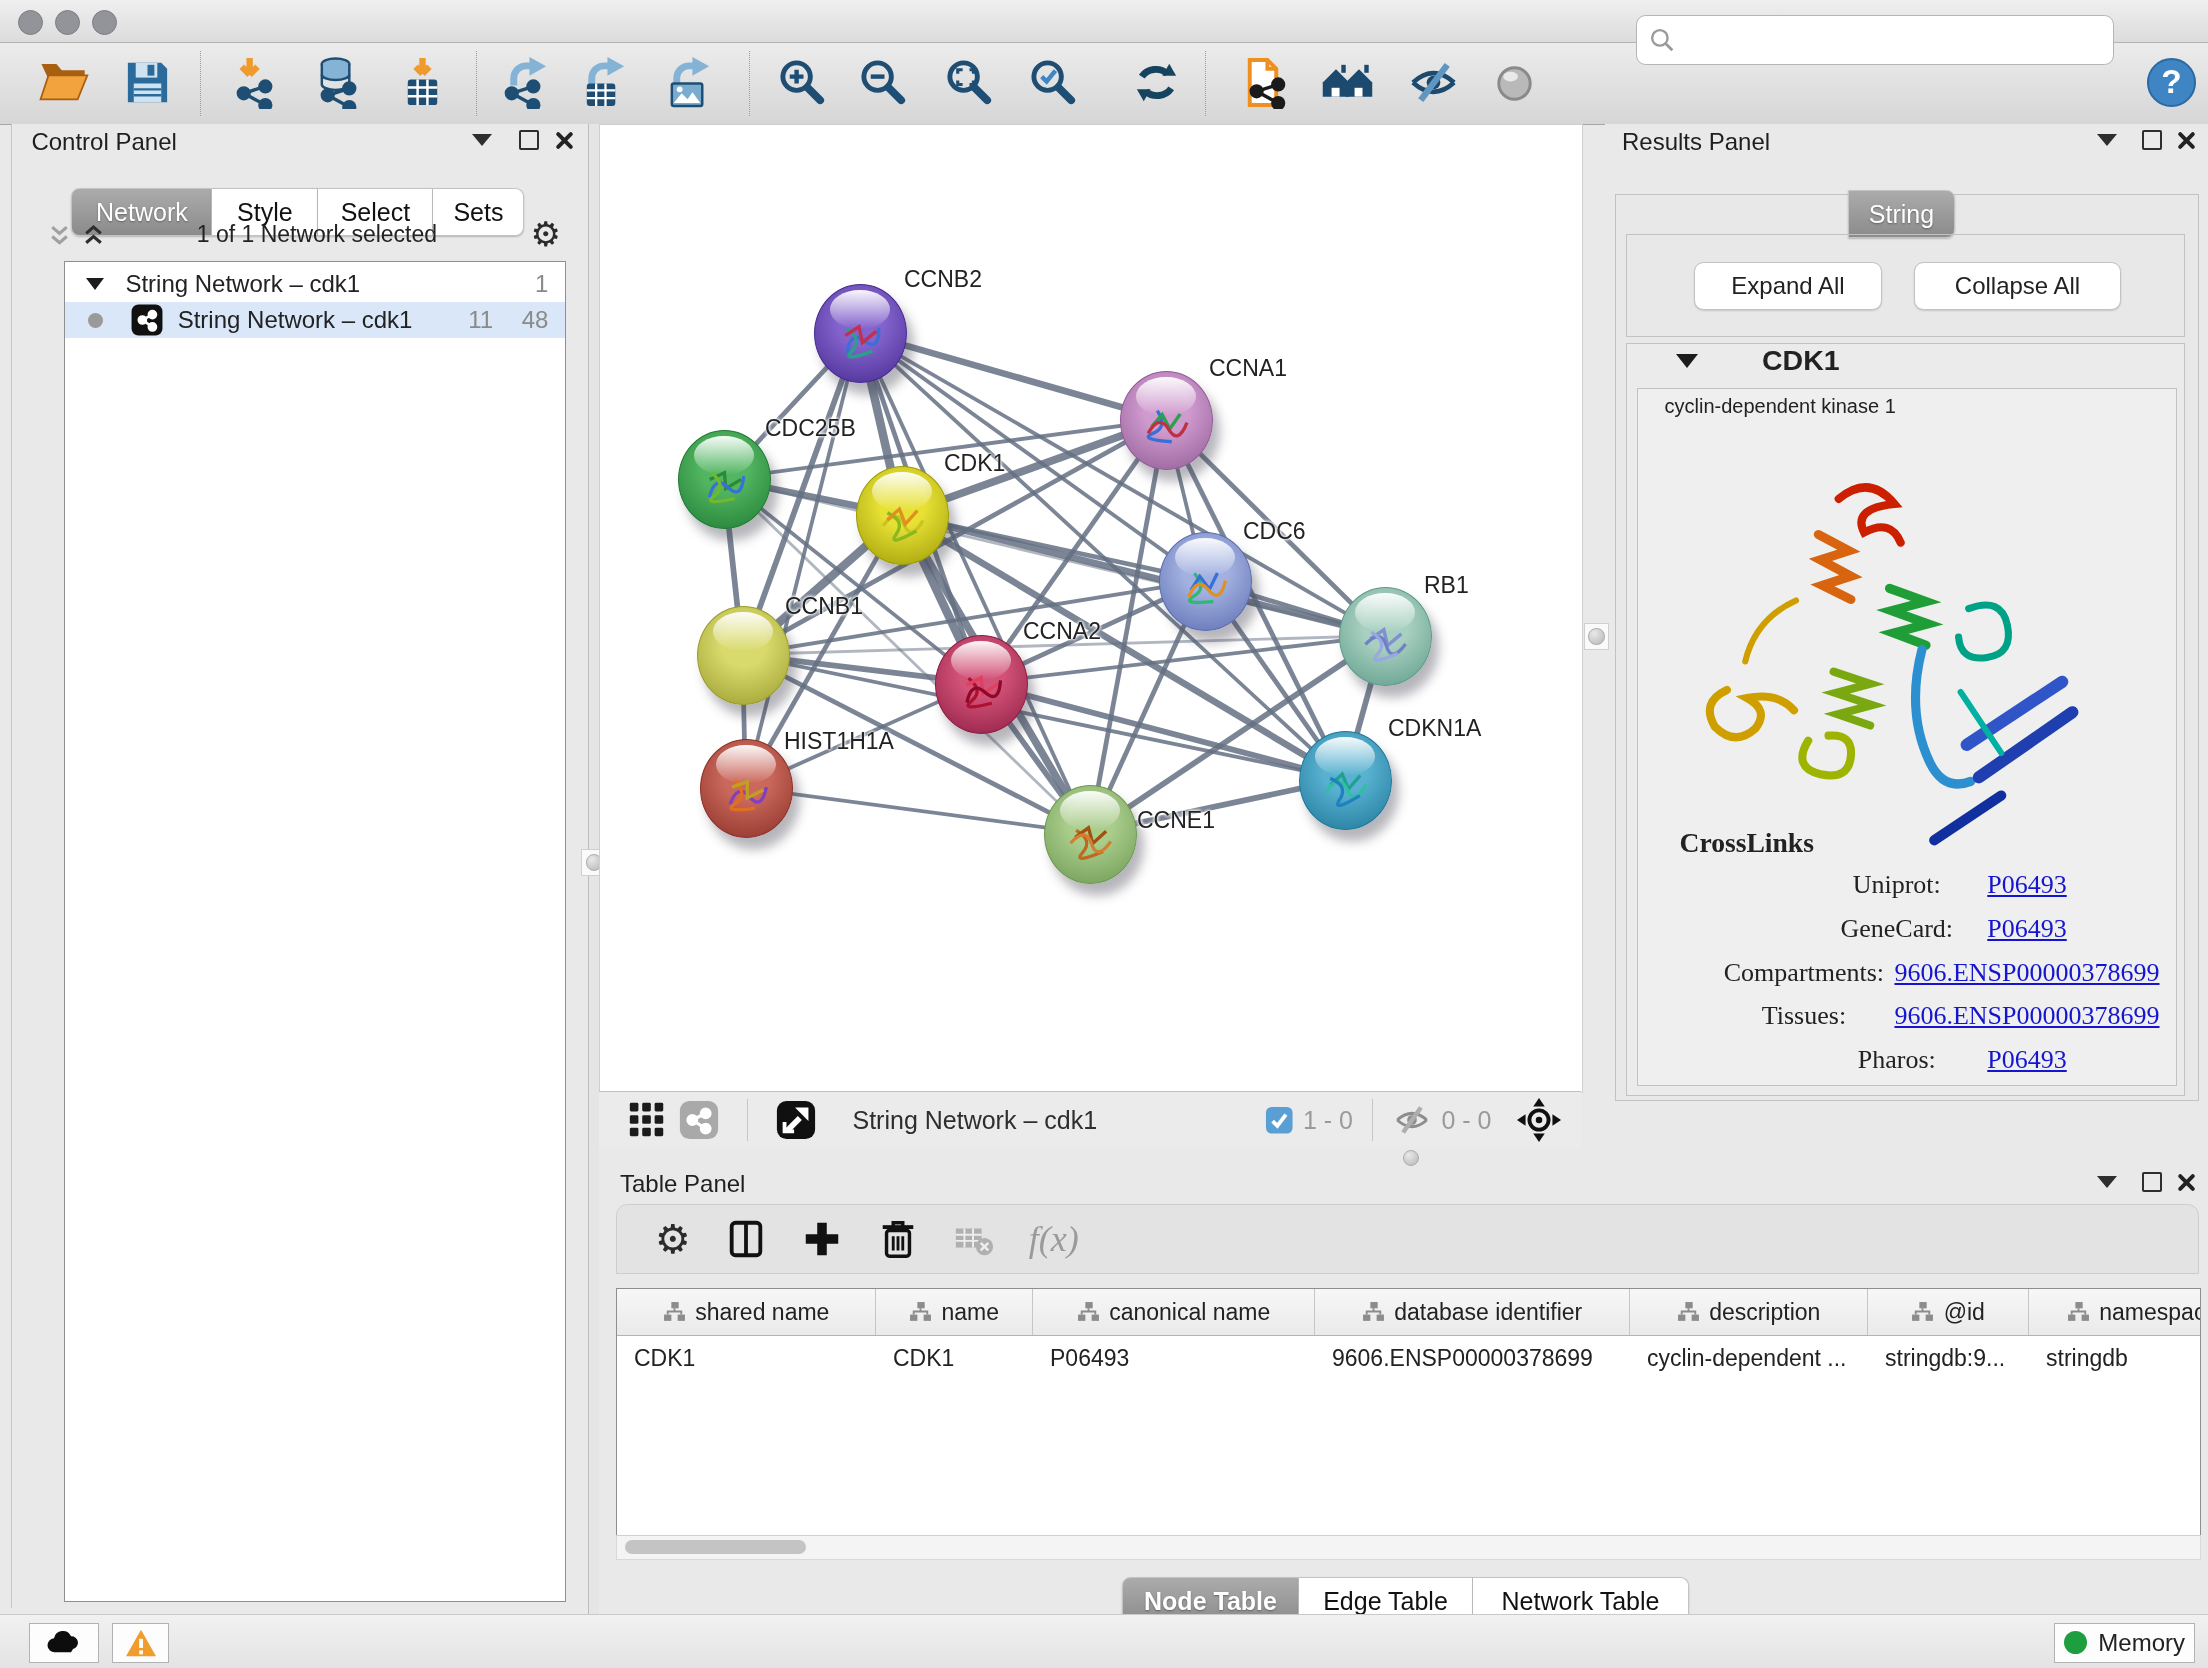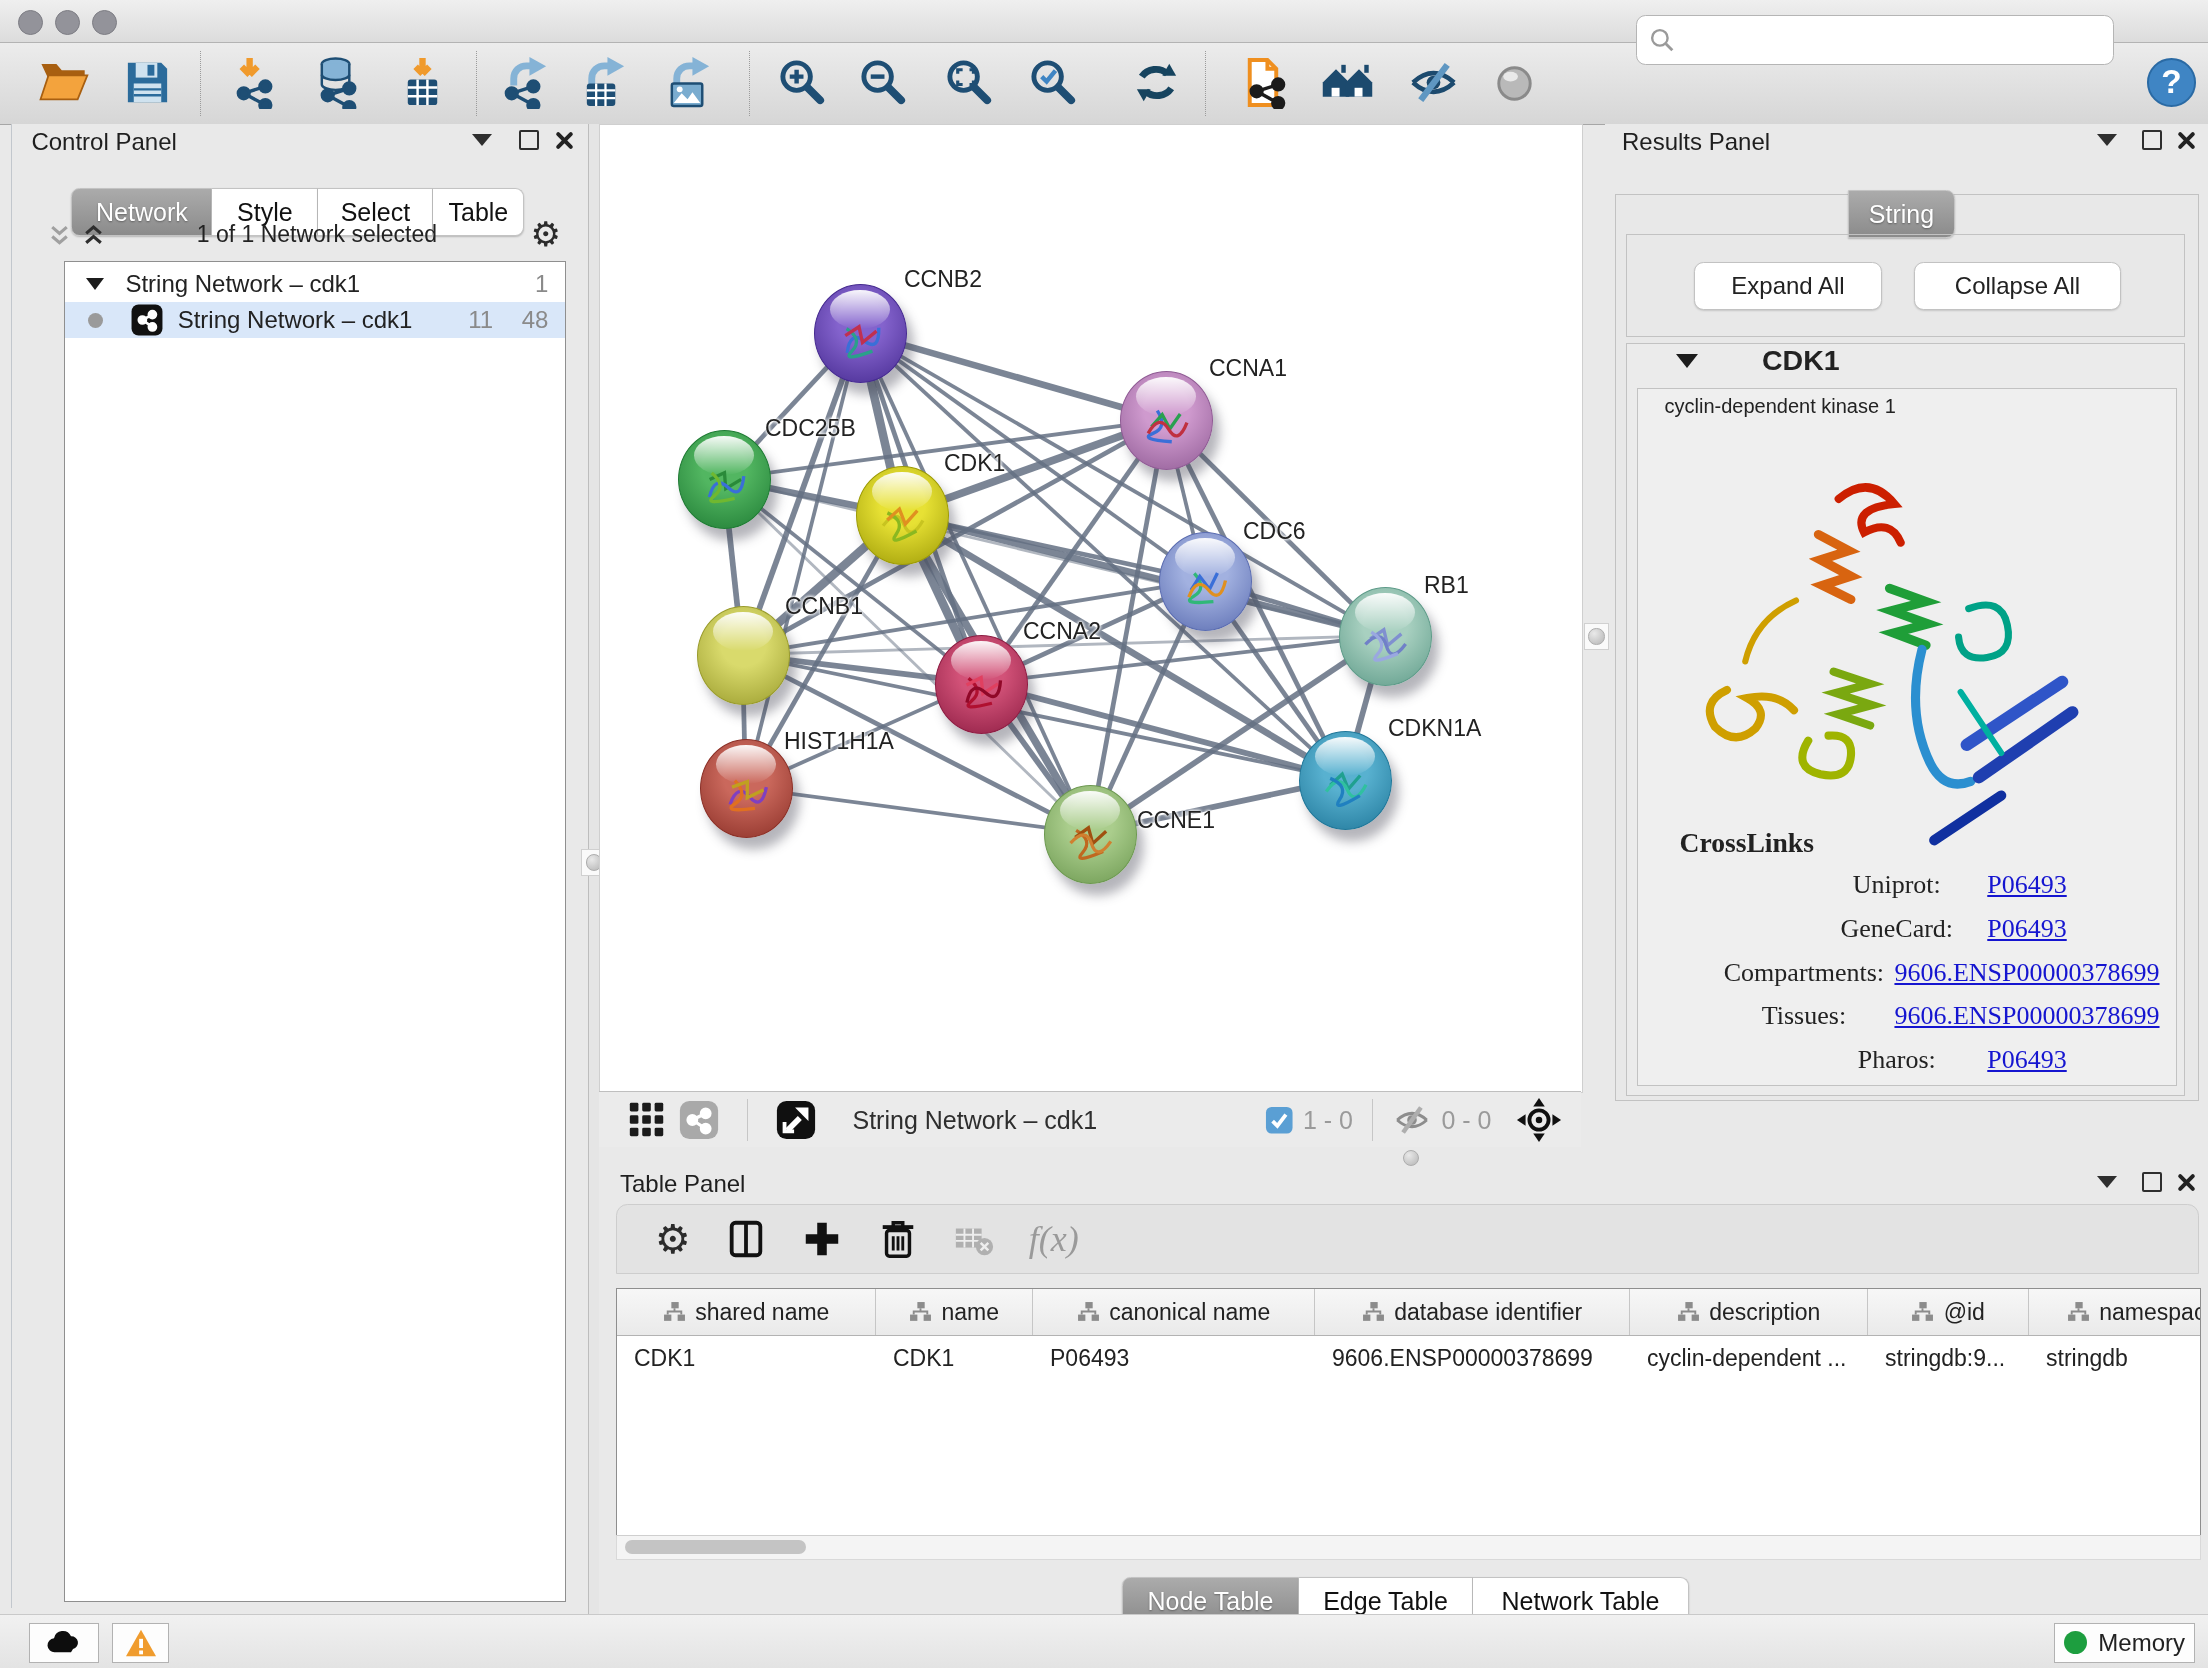--- a/index.html
+++ b/index.html
@@ -265,21 +265,21 @@
     </div>
   <div class="abs winbtn" style="left:538px;top:1.9px">
     <svg viewBox="0 0 20 20" width="21" height="21">
         <path d="M4 4l12 12M16 4L4 16" stroke="#222" stroke-width="3.8" stroke-linecap="round"></path>
       </svg>
   </div>
   <div class="seg" id="ctrl-tabs" style="left:59px;top:46px">
       <div class="tab sel" style="width: 139px;">Network</div>
       <div class="tab" style="width: 105px;">Style</div>
       <div class="tab" style="width: 114px;">Select</div>
-      <div class="tab" style="width: 90px;">Table</div>
+      <div class="tab" style="width: 90px;">Sets</div>
     </div>
 
   <div class="abs" style="left:34px;top:99px;width:27px;height:27px">
     <svg viewBox="0 0 26 26">
         <g fill="none" stroke="#a0a0a0" stroke-width="3">
           <path d="M6 4l7 6 7-6"></path>
           <path d="M6 13l7 6 7-6"></path>
         </g>
       </svg>
   </div>
@@ -729,21 +729,21 @@
         <div class="td" style="width: 315px;">9606.ENSP00000378699</div>
         <div class="td" style="width: 238px;">cyclin-dependent ...</div>
         <div class="td" style="width: 161px;">stringdb:9...</div>
         <div class="td" style="width: 228px;">stringdb</div>
       </div>
   </div>
   <div class="abs" id="hscroll">
     <div id="hthumb"></div>
   </div>
   <div class="seg" id="table-tabs" style="left:523px;top:393px">
-      <div class="tab sel" style="width: 175px;">Node Table</div>
+      <div class="tab sel" style="width: 175px; font-weight: bold;">Node Table</div>
       <div class="tab" style="width: 173px;">Edge Table</div>
       <div class="tab" style="width: 215px;">Network Table</div>
     </div>
 </div>
 
 <div class="abs" id="statusbar">
   <div class="sb-btn" style="left:28.5px;width:68px">
     <svg viewBox="0 0 40 28" width="40" height="28.5">
         <path d="M11 24a7 7 0 01-1-14 9 9 0 0117-2 6.5 6.5 0 012 12.8L27 24z" fill="#0d0d0d"></path>
       </svg>

